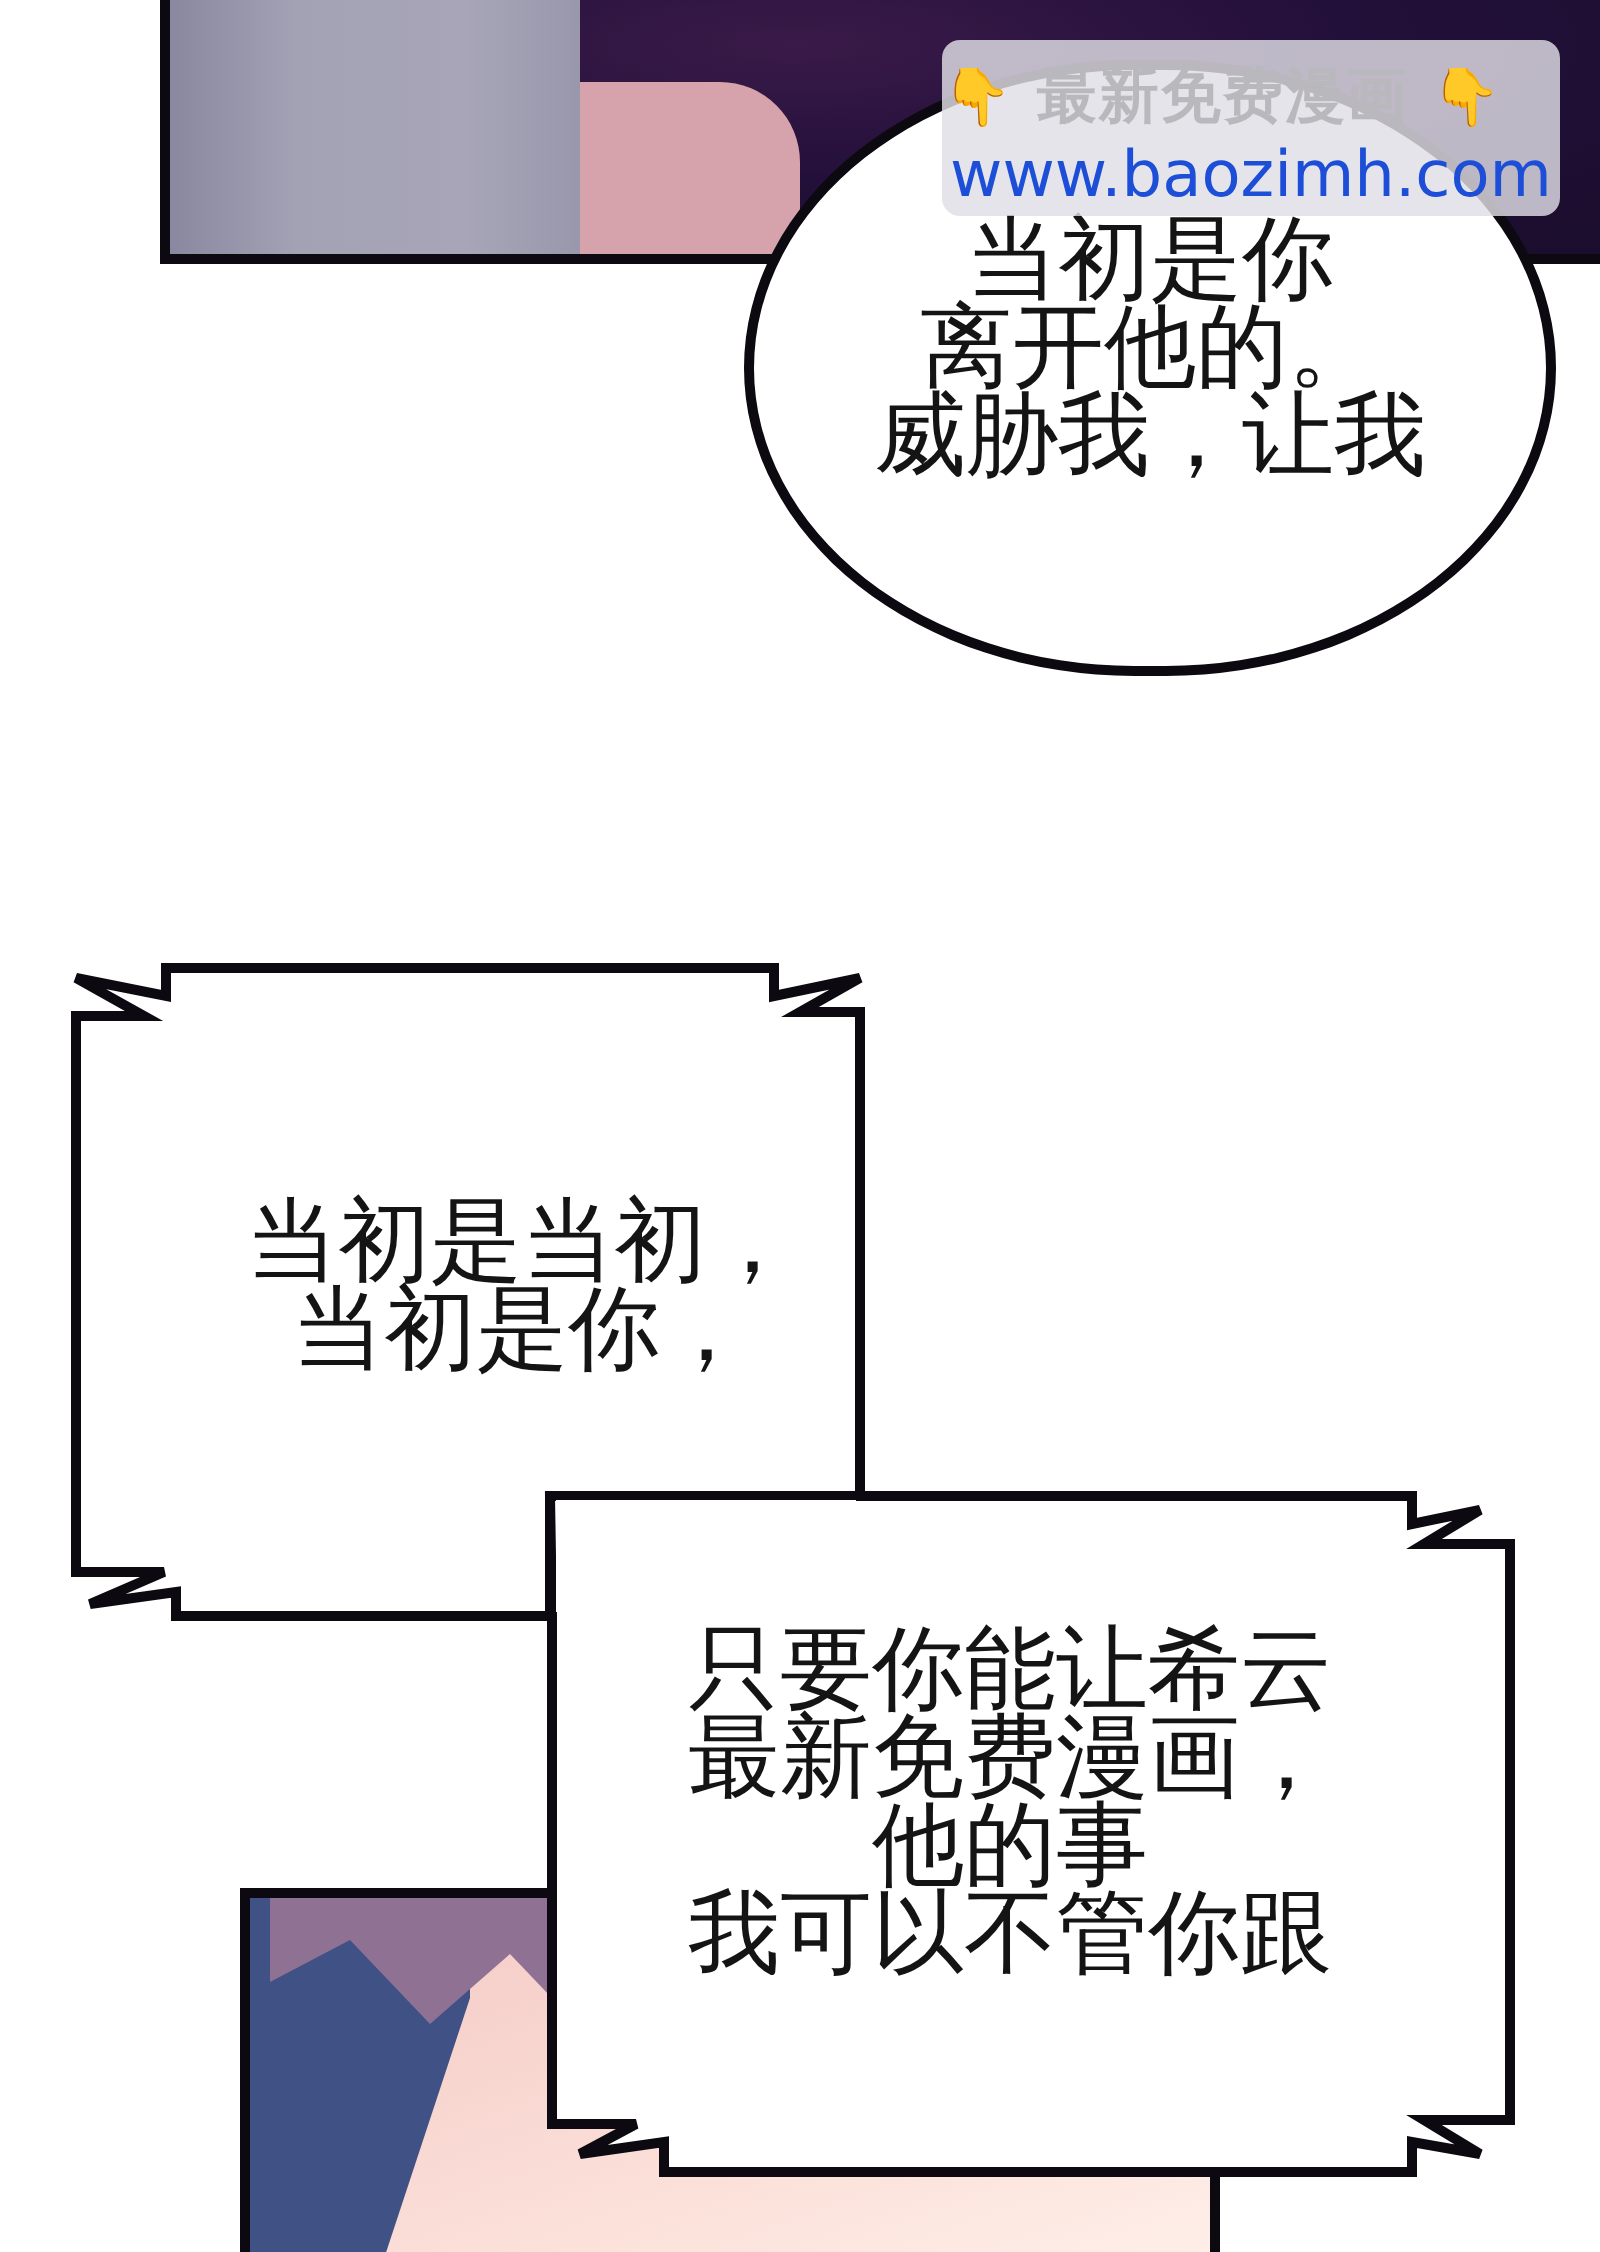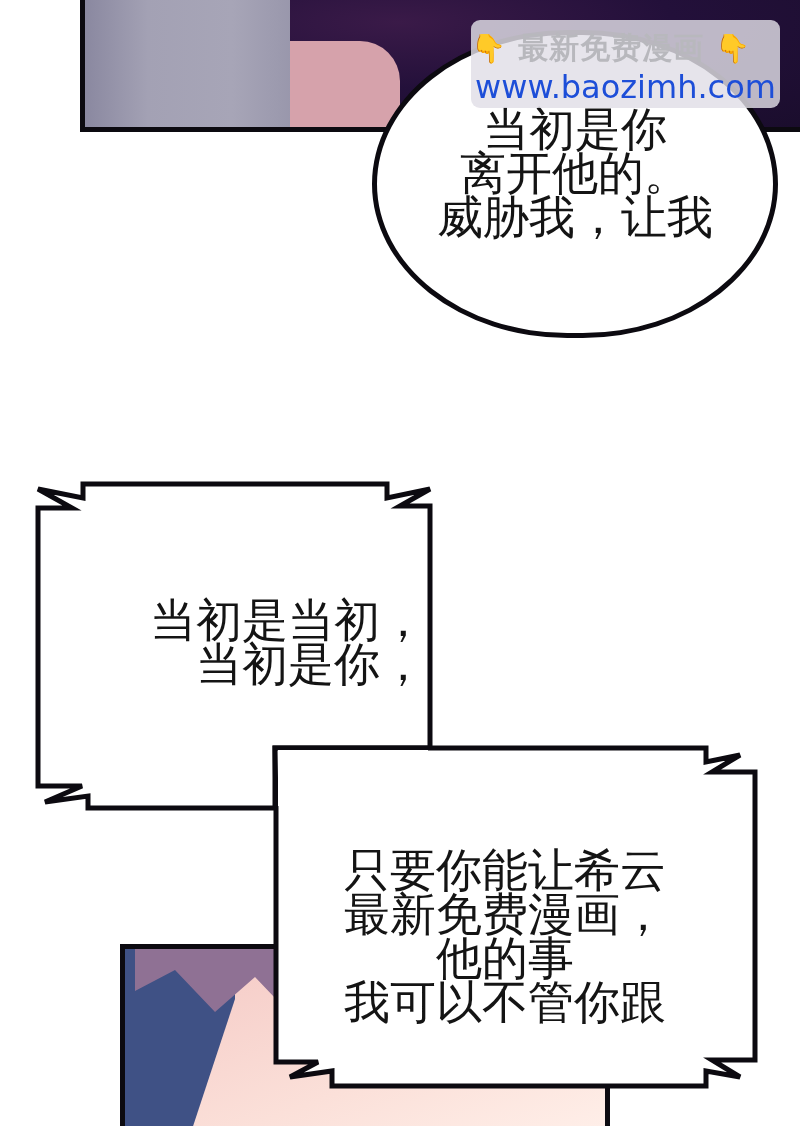--- a/index.html
+++ b/index.html
@@ -57,26 +57,26 @@
 
 <svg class="abs spiky" viewBox="0 0 800 1126">
 
   <path d="M83,484 L387,484 L387,498 L430,489 L400,506 L430,506 L430,748 L275,748 L275,808 L88,808 L88,796 L45,802 L82,786 L38,786 L38,508 L72,508 L38,489 L83,498 Z" fill="#ffffff" stroke="#0c0a10" stroke-width="5" stroke-linejoin="miter"></path>
 
   <path d="M430,748 L706,748 L706,762 L740,755 L712,772 L755,772 L755,1060 L712,1060 L740,1077 L706,1071 L706,1086 L332,1086 L332,1071 L290,1077 L318,1062 L276,1062 L276,808 L275,748 Z" fill="#ffffff" stroke="#0c0a10" stroke-width="5" stroke-linejoin="miter"></path>
 
   <rect x="278" y="750" width="150" height="56" fill="#ffffff"></rect>
 </svg>
 
-<div class="bubble-text" style="left:62px;width:330px;top:598px;text-align:right;padding-left:34px;">
+<div class="bubble-text" style="left:62px;width:330px;top:598px;text-align:center;padding-left:34px;">
   <div>当初是当初，</div>
   <div>当初是你，</div>
 </div>
 
-<div class="bubble-text" style="left:300px;width:410px;top:812px;margin-top:36px;">
+<div class="bubble-text" style="left:300px;width:410px;top:812px;">
   <div>只要你能让希云</div>
   <div>最新免费漫画，</div>
   <div>他的事</div>
   <div>我可以不管你跟</div>
 </div>
 
 <div class="abs watermark">
   <div class="wm-line1">
     <span class="wm-hand">👇</span>
     <span>最新免费漫画</span>

